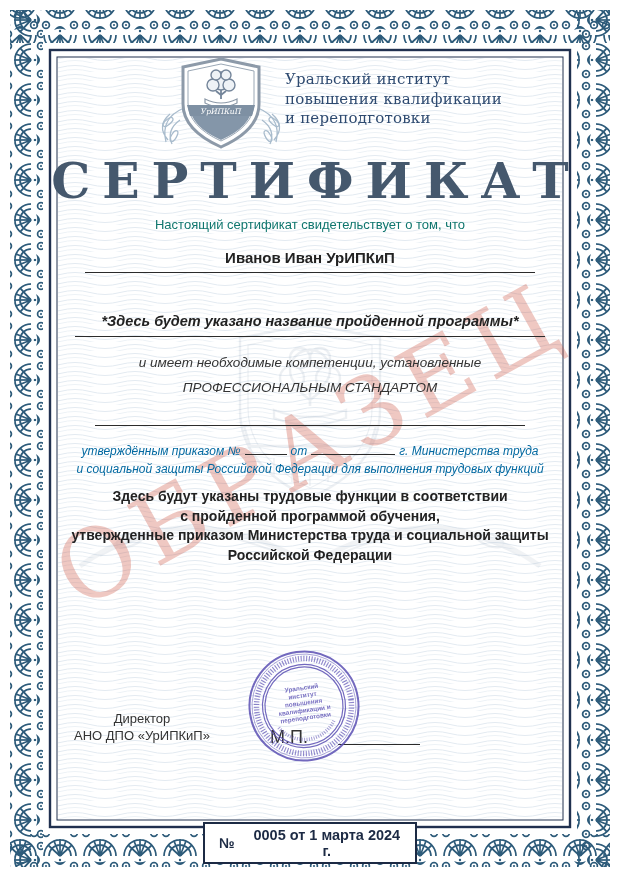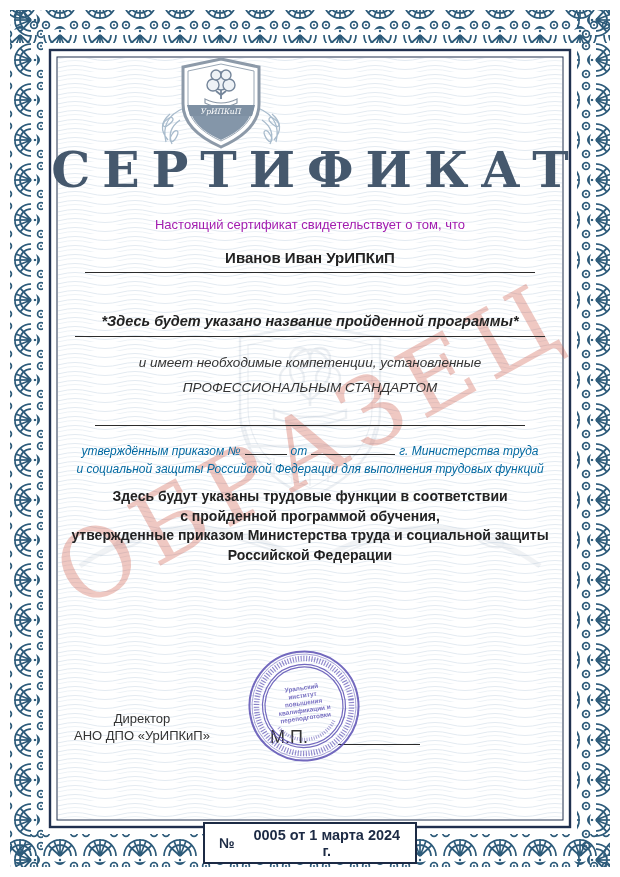--- a/index.html
+++ b/index.html
@@ -11,21 +11,21 @@
   .centered{left:0;right:0;text-align:center;}
   
   .institute-name{
     font-family:"DejaVu Serif",serif;font-size:15px;line-height:19.5px;
     color:#2e4a70;letter-spacing:.2px;
   }
   .cert-title{
     font-family:"DejaVu Serif",serif;font-weight:bold;font-size:49px;
     letter-spacing:12px;padding-left:12px;color:#45586d;
   }
-  .body-text{font-size:13px;color:#a21caf;}
+  .body-text{font-size:13px;color:#0f766e;}
   .bold-line{font-size:15px;font-weight:bold;color:#222;}
   .program-line{font-size:14.5px;font-weight:bold;color:#222;font-style:italic;}
   .comp-text{font-size:13.5px;color:#333;font-style:italic;}
   .order-text{font-size:12px;color:#0369a1;font-style:italic;}
   .functions-text{font-size:14px;font-weight:bold;color:#222;line-height:19.5px;}
   .rule{border-top:1.6px solid #2b2b2b;height:0;}
   .blank{display:inline-block;border-bottom:1.5px solid #2b2b2b;height:13px;vertical-align:baseline;margin:0 4px;}
   .director-text{font-size:13px;color:#333;line-height:17px;text-align:center;}
   .mp-text{font-size:18px;color:#333;}
   .disclaimer{font-size:10.8px;color:#555;line-height:13.8px;}
@@ -138,22 +138,27 @@
         <circle cx="83" cy="29" r="6"></circle>
         <circle cx="70" cy="19" r="5"></circle>
         <circle cx="80" cy="19" r="5"></circle>
       </g>
       <path d="M75,34 L75,43 M75,39 L70,35 M75,39 L80,35" stroke="#74859a" stroke-width="1.8" fill="none"></path>
       <path d="M59,43 Q75,51 91,43 L91,47 Q75,55 59,47 Z" fill="#ffffff" stroke="#8d9aa9" stroke-width="1.2"></path>
       <path d="M41,49 L109,49 L106,60 L44,60 Z" fill="#7e90a3"></path>
       <text x="75" y="57.5" text-anchor="middle" font-family="DejaVu Serif,serif" font-size="7.5" font-style="italic" fill="#ffffff">УрИПКиП</text>
     </svg>
 
-
-    <div class="abs centered cert-title" style="top:141px">СЕРТИФИКАТ</div>
+    <div class="abs institute-name" style="left:285px;top:70px">
+      <div>Уральский институт</div>
+      <div>повышения квалификации</div>
+      <div>и переподготовки</div>
+    </div>
+
+    <div class="abs centered cert-title" style="top:152px">СЕРТИФИКАТ</div>
 
     <div class="abs centered body-text" style="top:217px">Настоящий сертификат свидетельствует о том, что</div>
 
     <div class="abs centered bold-line" style="top:249px">Иванов Иван УрИПКиП</div>
     <div class="abs rule" style="left:85px;right:85px;top:272px"></div>
 
 
     <div class="abs centered program-line" style="top:313px">*Здесь будет указано название пройденной программы*</div>
     <div class="abs rule" style="left:75px;right:75px;top:336px"></div>
 

